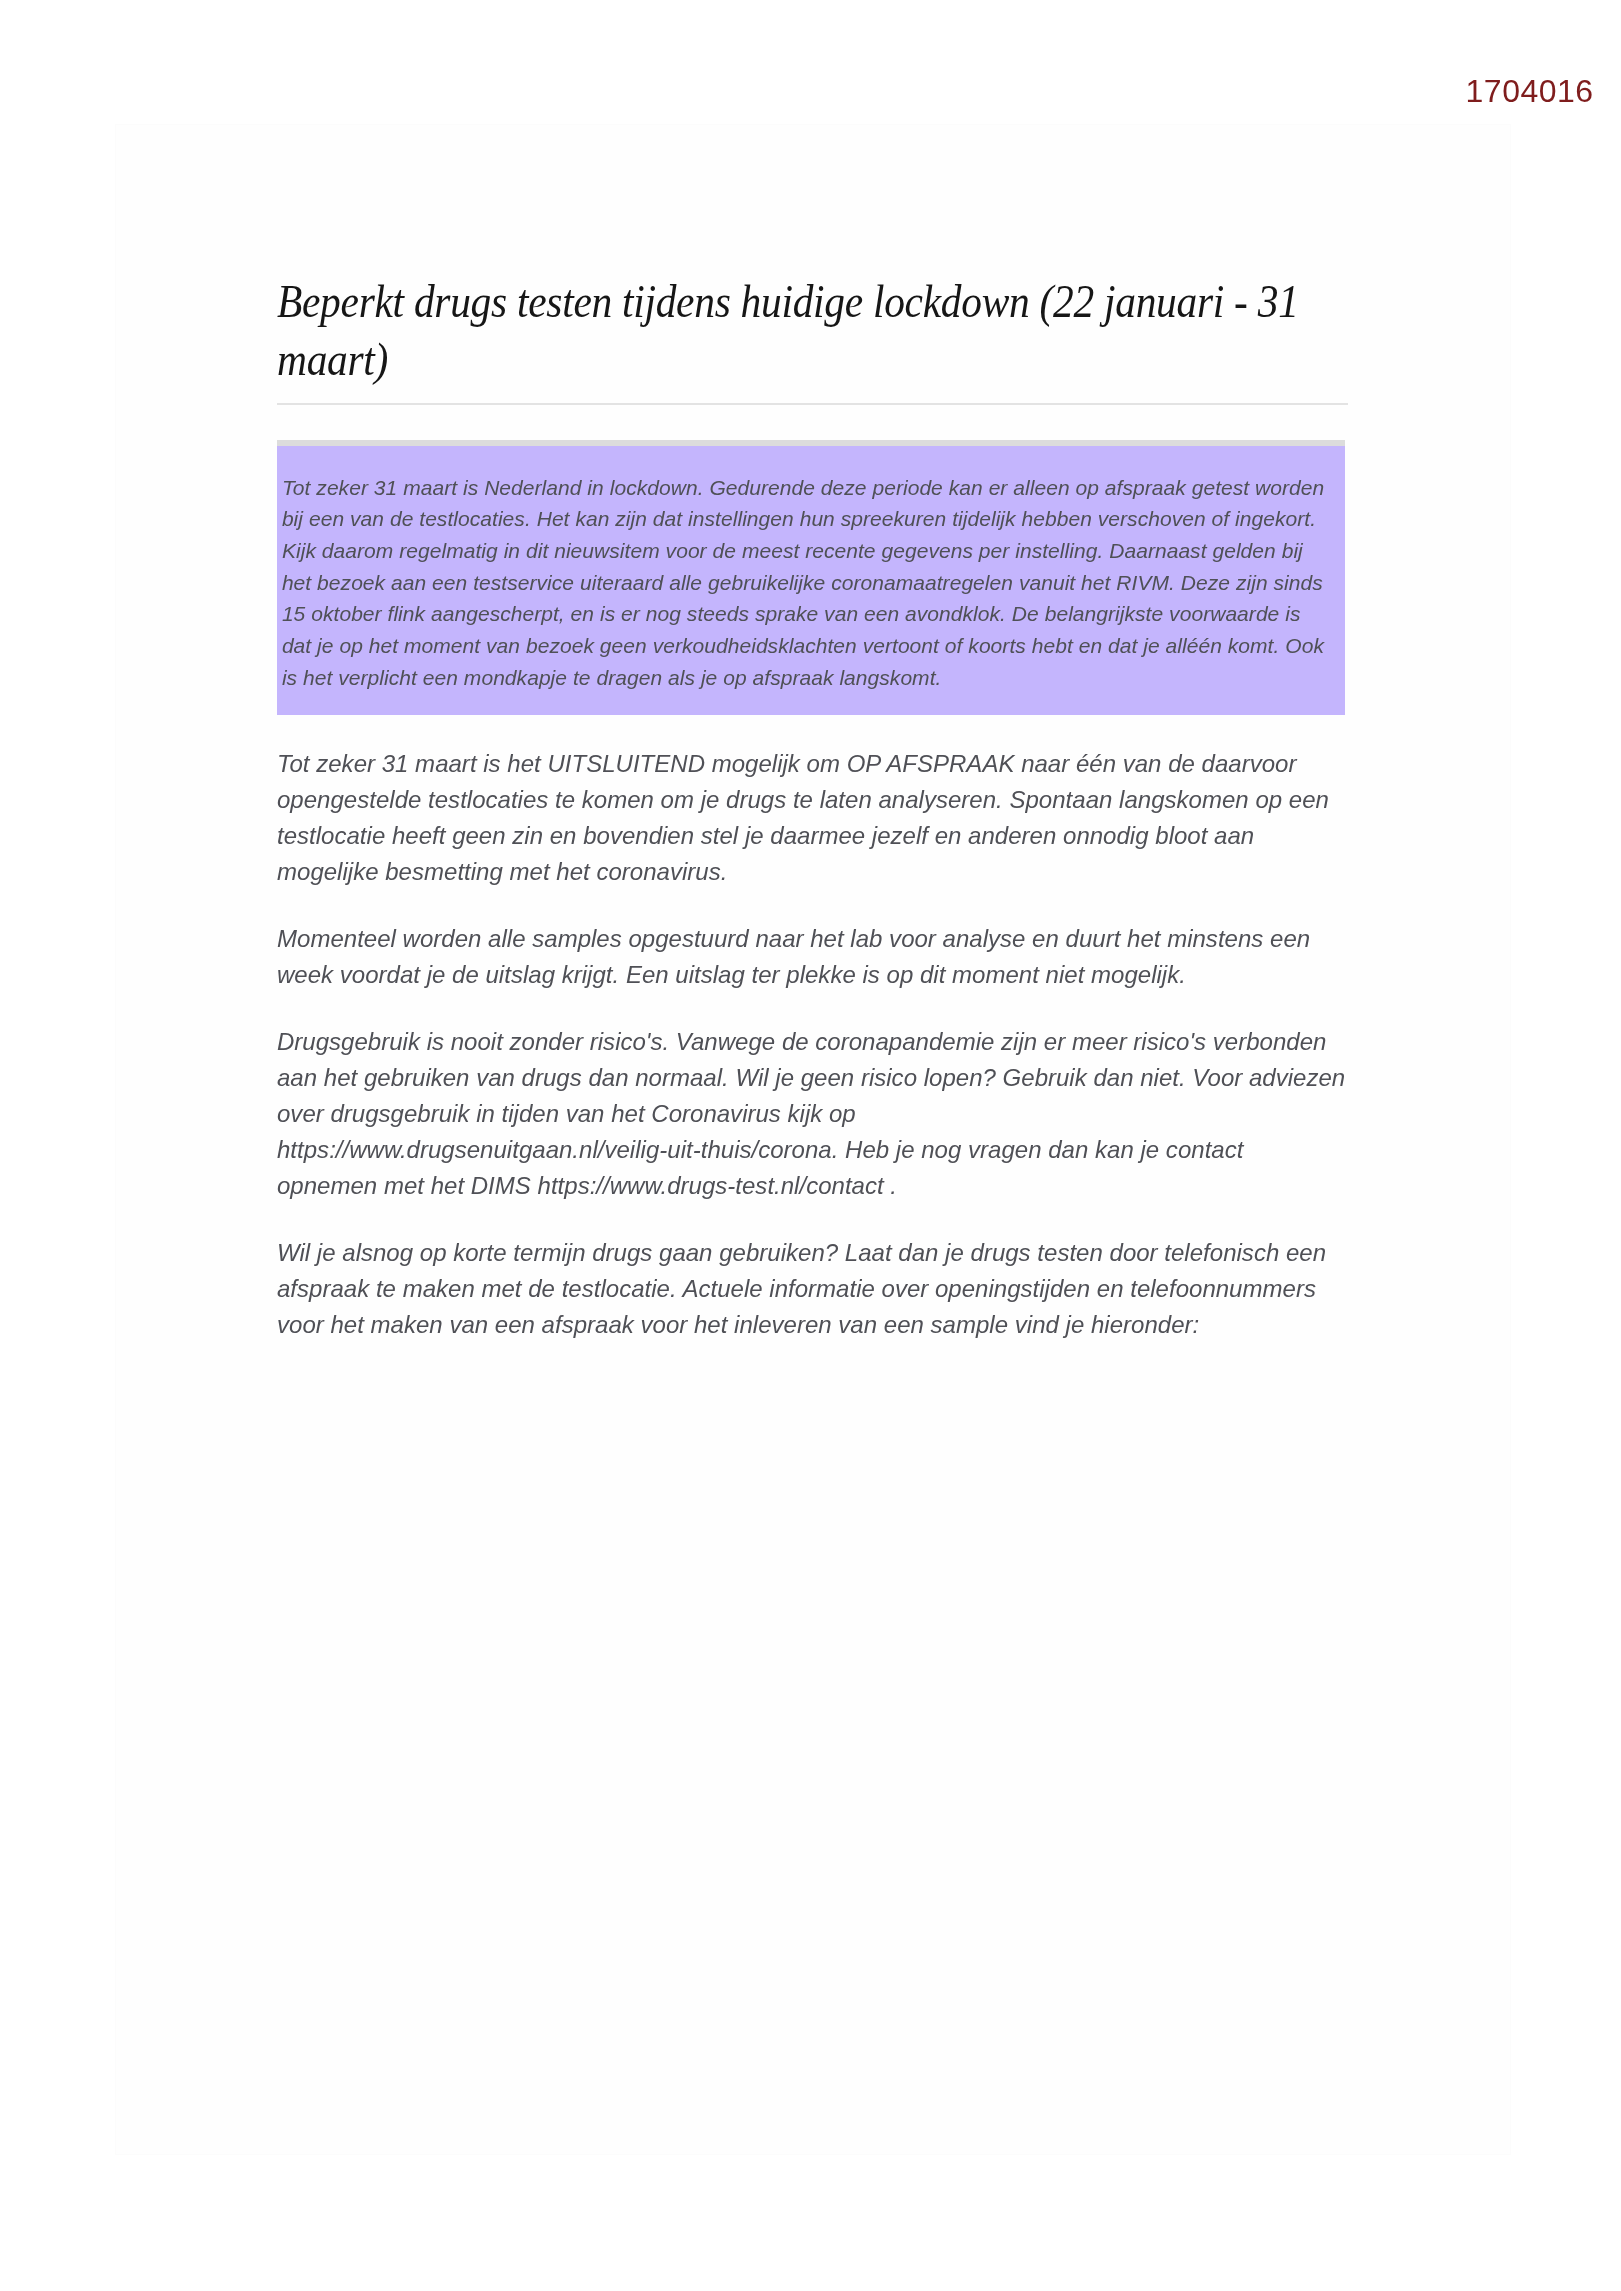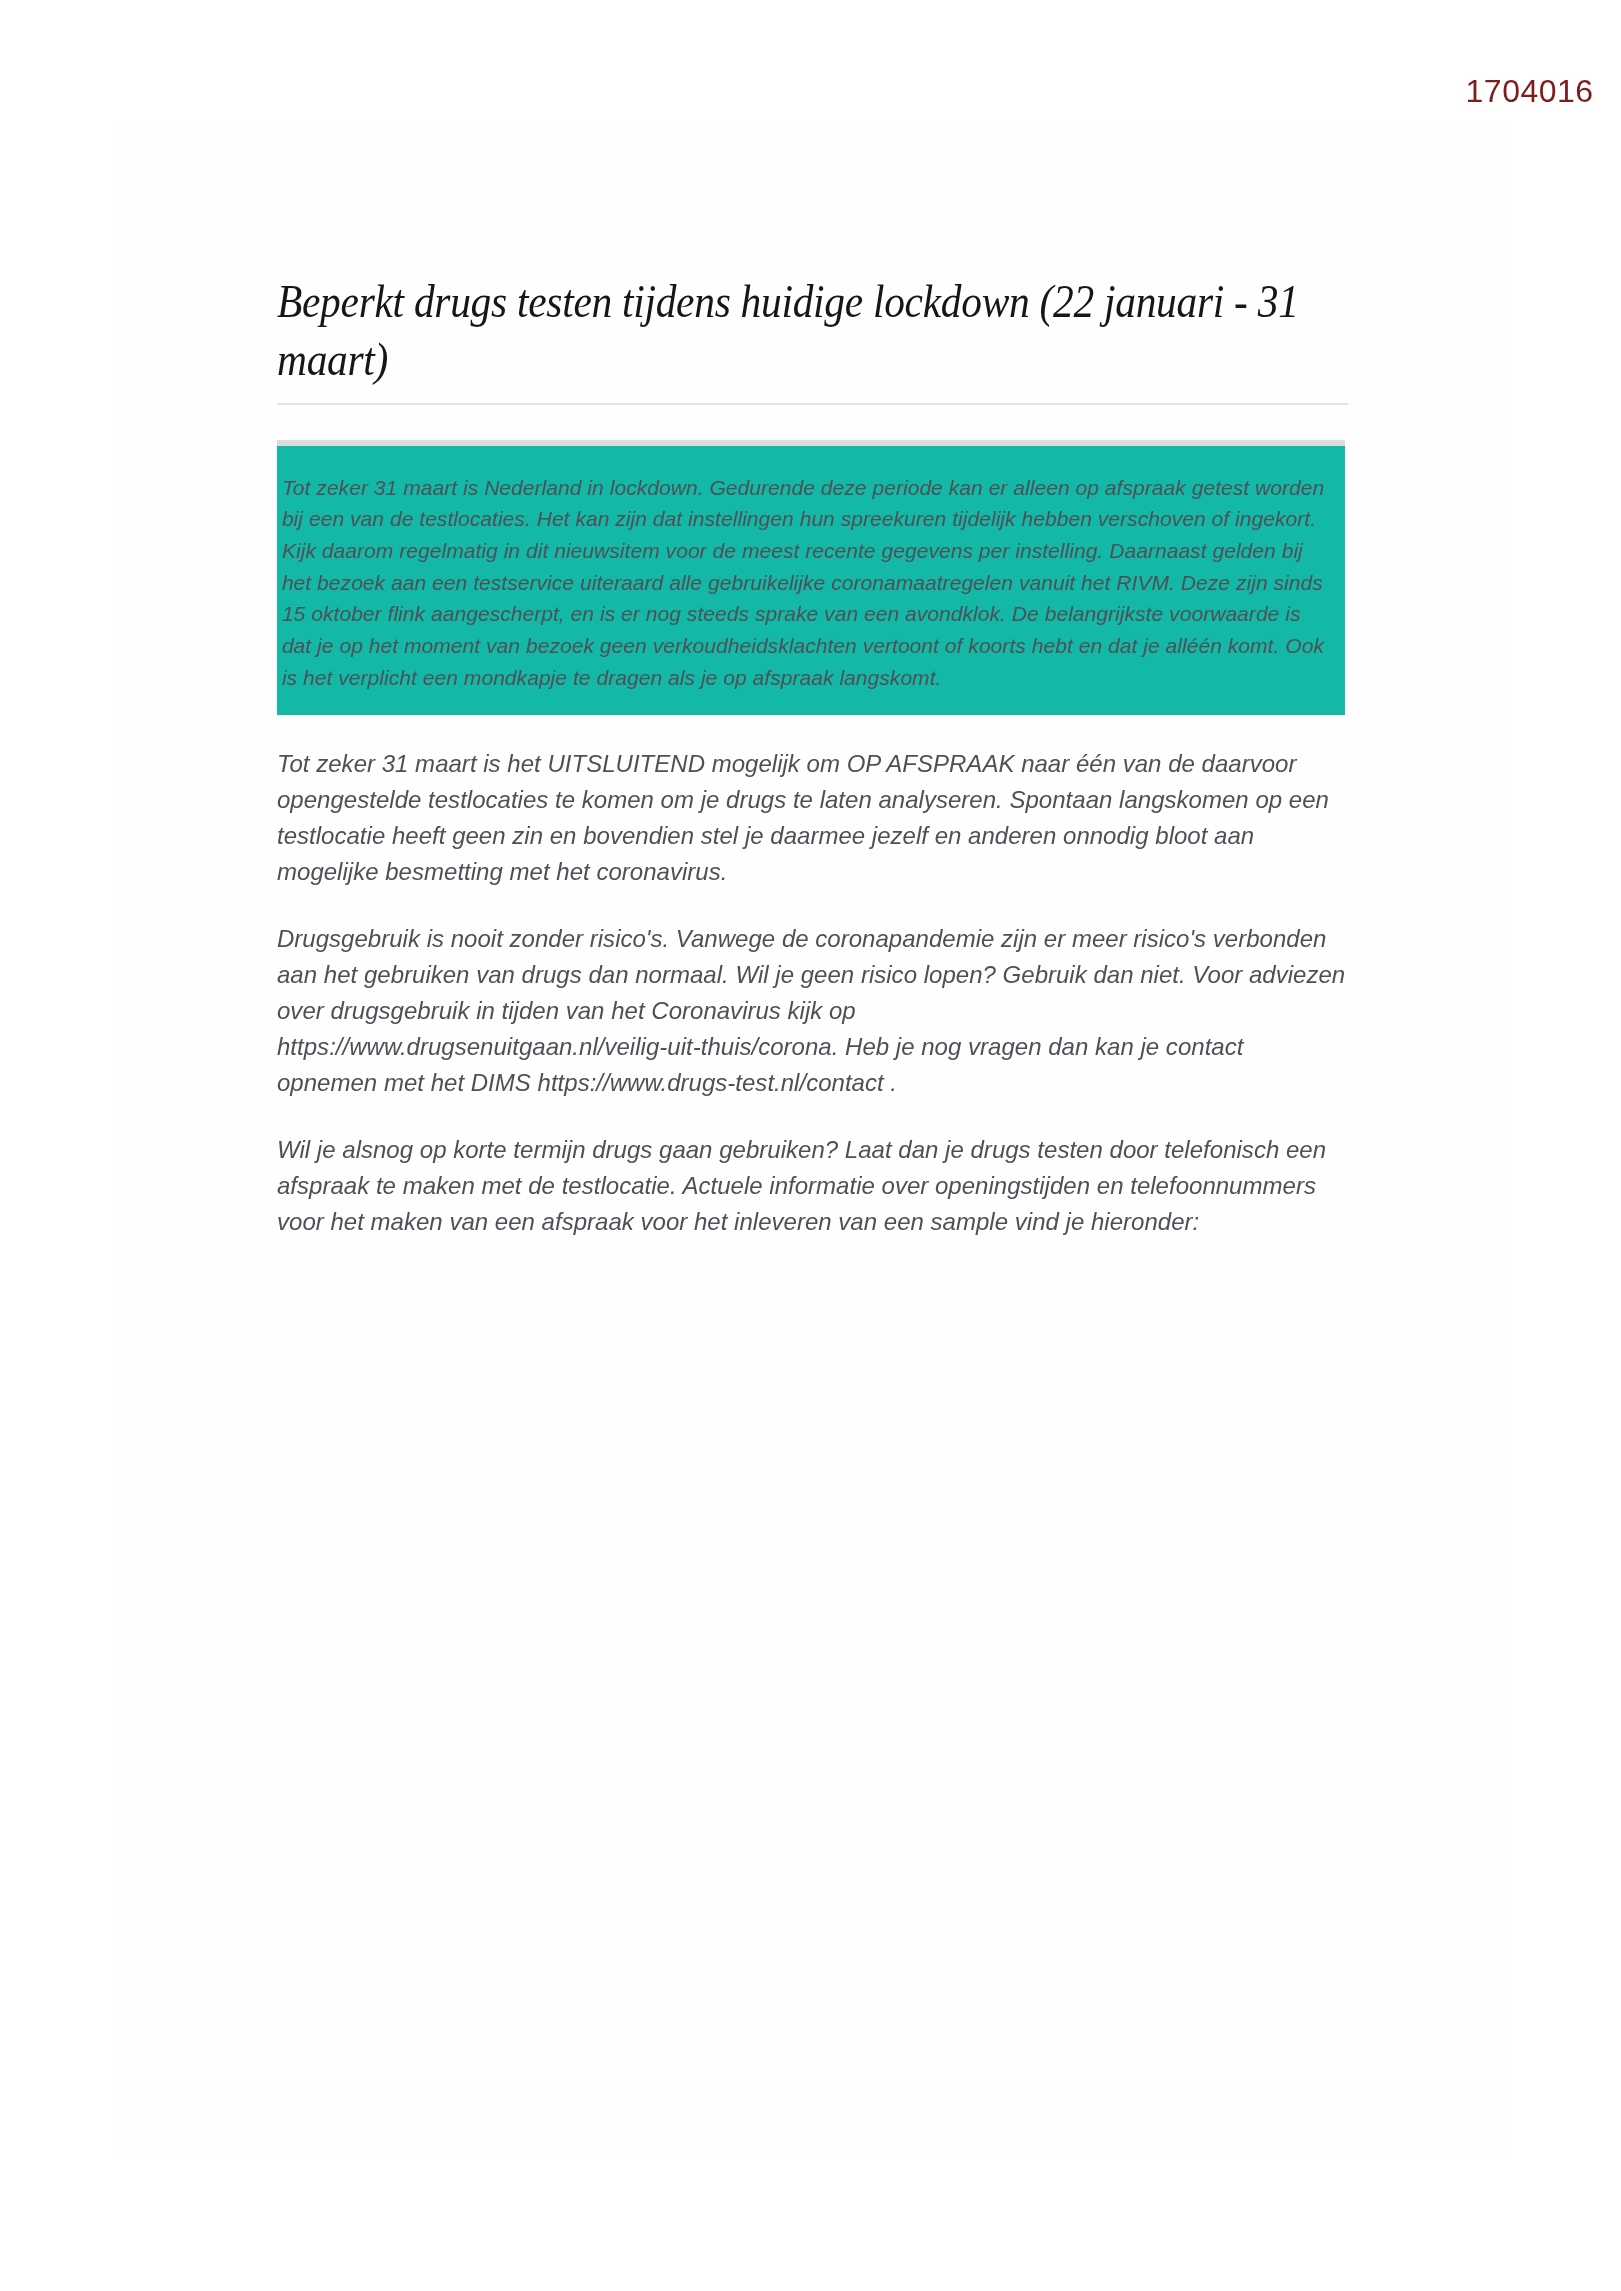--- a/index.html
+++ b/index.html
@@ -73,21 +73,21 @@
   .doc-date {
     font-size: 21px;
     color: #4a4a52;
     margin: 26.5px 0 0 0;
     letter-spacing: 0.1px;
   }
 
   
   .intro-block {
     margin-top: 35px;
-    background: #14b8a6;
+    background: #c4b5fd;
     width: 1068px;
     box-sizing: border-box;
     padding: 32px 19.6px 21.6px 4.9px;
     position: relative;
   }
   .intro-block::before {
     content: "";
     position: absolute;
     left: 0; right: 0; top: 0;
     height: 6.9px;
@@ -136,20 +136,21 @@
     <div class="title-rule"></div>
 
 
     <div class="intro-block">
       <p class="intro-text">Tot zeker 31 maart is Nederland in lockdown. Gedurende deze periode kan er alleen op afspraak getest worden bij een van de testlocaties. Het kan zijn dat instellingen hun spreekuren tijdelijk hebben verschoven of ingekort. Kijk daarom regelmatig in dit nieuwsitem voor de meest recente gegevens per instelling. Daarnaast gelden bij het bezoek aan een testservice uiteraard alle gebruikelijke coronamaatregelen vanuit het RIVM. Deze zijn sinds 15 oktober flink aangescherpt, en is er nog steeds sprake van een avondklok. De belangrijkste voorwaarde is dat je op het moment van bezoek geen verkoudheidsklachten vertoont of koorts hebt en dat je alléén komt. Ook is het verplicht een mondkapje te dragen als je op afspraak langskomt.</p>
     </div>
 
 
     <p class="body-para">Tot zeker 31 maart is het UITSLUITEND mogelijk om OP AFSPRAAK naar één van de daarvoor opengestelde testlocaties te komen om je drugs te laten analyseren. Spontaan langskomen op een testlocatie heeft geen zin en bovendien stel je daarmee jezelf en anderen onnodig bloot aan mogelijke besmetting met het coronavirus.</p>
 
+    <p class="body-para">Momenteel worden alle samples opgestuurd naar het lab voor analyse en duurt het minstens een week voordat je de uitslag krijgt. Een uitslag ter plekke is op dit moment niet mogelijk.</p>
 
     <p class="body-para nowrap-break">Drugsgebruik is nooit zonder risico's. Vanwege de coronapandemie zijn er meer risico's verbonden aan het gebruiken van drugs dan normaal. Wil je geen risico lopen? Gebruik dan niet. Voor adviezen over drugsgebruik in tijden van het Coronavirus kijk op
 https://www.drugsenuitgaan.nl/veilig-uit-thuis/corona. Heb je nog vragen dan kan je contact opnemen met het DIMS https://www.drugs-test.nl/contact .</p>
 
     <p class="body-para">Wil je alsnog op korte termijn drugs gaan gebruiken? Laat dan je drugs testen door telefonisch een afspraak te maken met de testlocatie. Actuele informatie over openingstijden en telefoonnummers voor het maken van een afspraak voor het inleveren van een sample vind je hieronder:</p>
 
   </div>
 </div>
 
 

